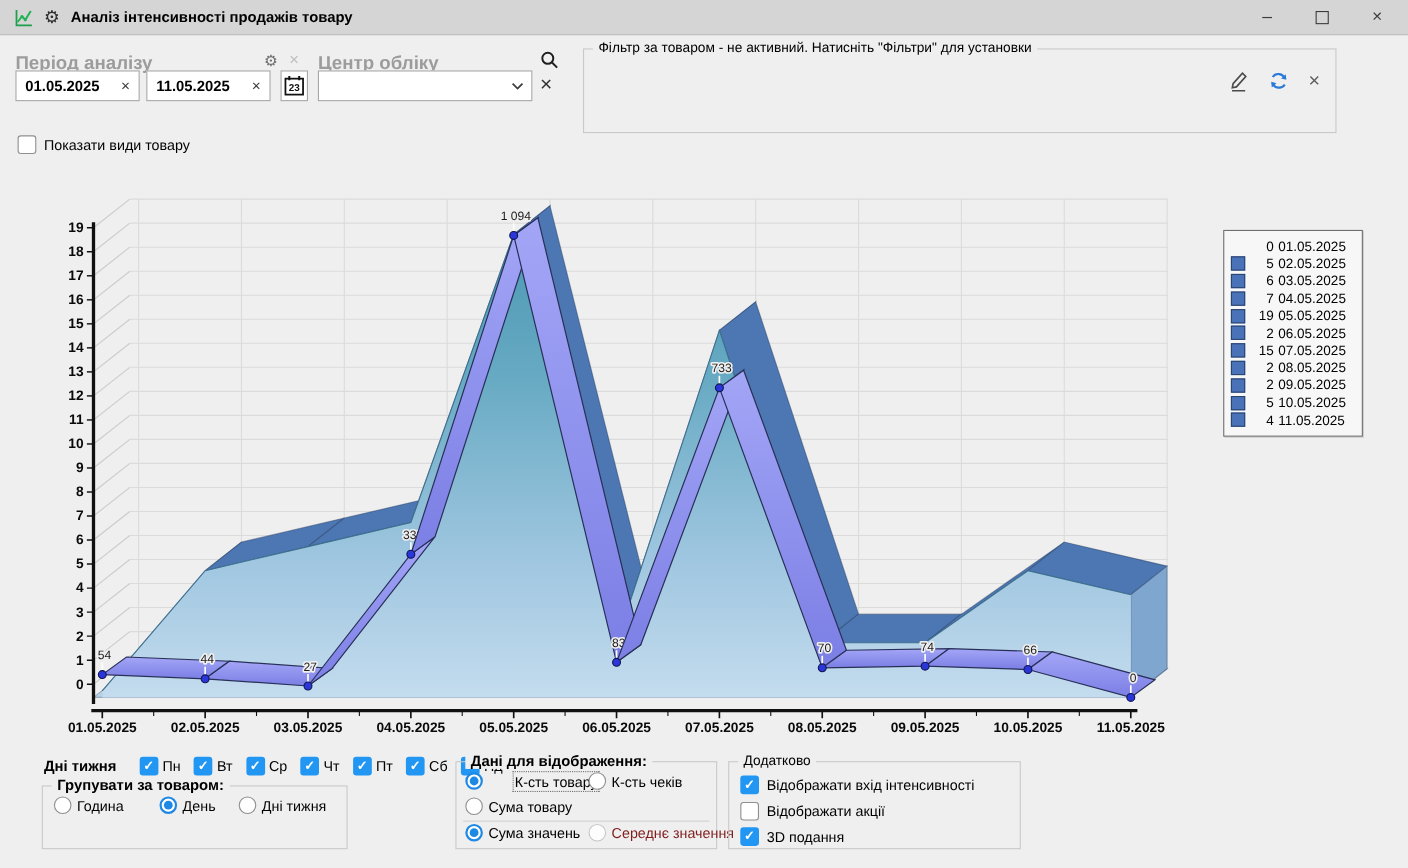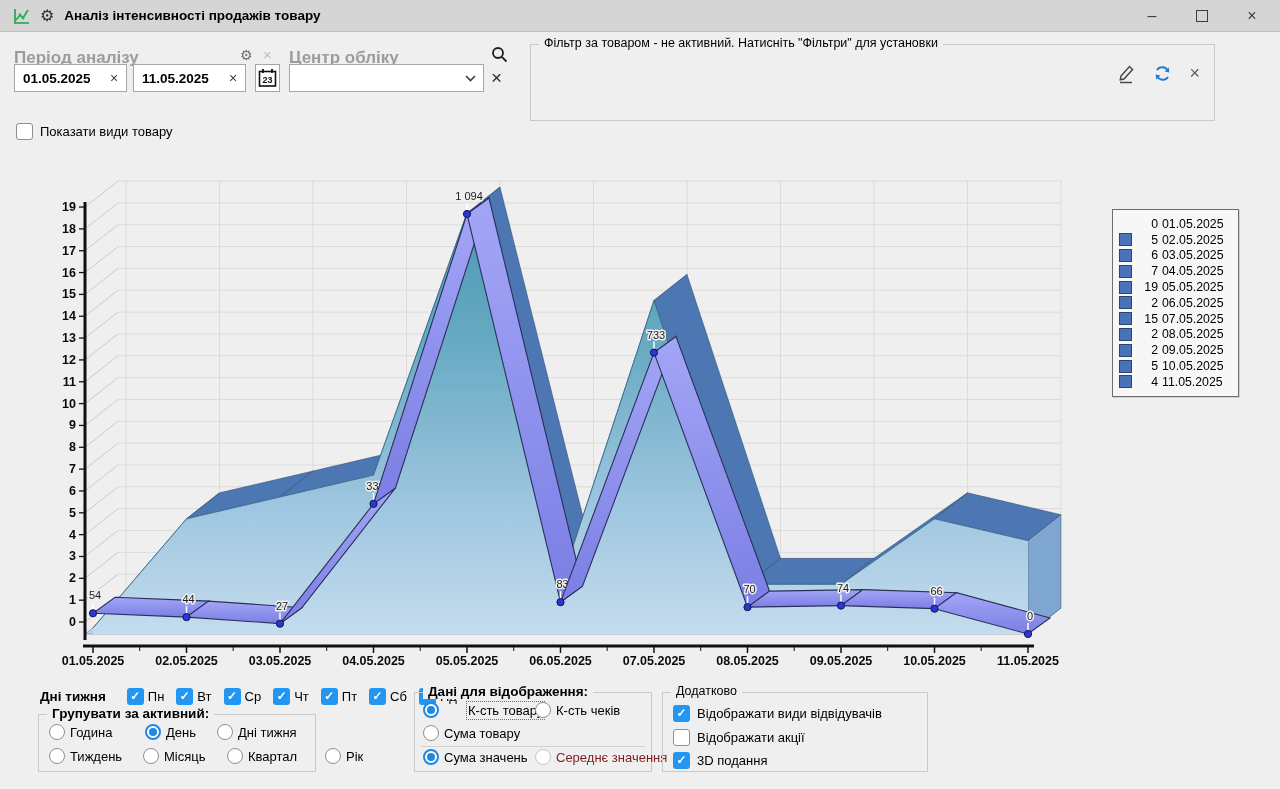--- a/index.html
+++ b/index.html
@@ -444,51 +444,33 @@
         <span class="lbl">Сб</span>
       </span>
       <span class="item">
         <span class="cb on">✓</span>
         <span class="lbl">Нд</span>
       </span>
     </span>
 </div>
 
 <div class="gb" style="left:38px;top:714px;width:278px;height:58px;">
-  <span class="gb-title bold">Групувати за активний:</span>
+  <span class="gb-title bold">Групувати за товаром:</span>
   <div class="radio-row" id="grouping-row-0" style="left:10px;top:9px;gap:14px;">
       <span class="item" style="width: 82px;">
         <span class="radio"></span>
         <span class="lbl">Година</span>
       </span>
       <span class="item" style="width: 58px;">
         <span class="radio sel"></span>
         <span class="lbl">День</span>
       </span>
       <span class="item" style="width: 94px;">
         <span class="radio"></span>
         <span class="lbl">Дні тижня</span>
-      </span>
-    </div>
-  <div class="radio-row" id="grouping-row-1" style="left:10px;top:33px;gap:12px;">
-      <span class="item" style="width: 82px;">
-        <span class="radio"></span>
-        <span class="lbl">Тиждень</span>
-      </span>
-      <span class="item" style="width: 72px;">
-        <span class="radio"></span>
-        <span class="lbl">Місяць</span>
-      </span>
-      <span class="item" style="width: 86px;">
-        <span class="radio"></span>
-        <span class="lbl">Квартал</span>
-      </span>
-      <span class="item" style="width: 48px;">
-        <span class="radio"></span>
-        <span class="lbl">Рік</span>
       </span>
     </div>
 </div>
 
 <div class="gb" style="left:414px;top:692px;width:238px;height:80px;">
   <span class="gb-title bold">Дані для відображення:</span>
   <div class="radio-row" id="display-row-0" style="left:8px;top:9px;gap:0;">
       <span class="item" style="width: 112px;">
         <span class="radio sel"></span>
         <span class="lbl focus-dotted">К-сть товару</span>
@@ -515,21 +497,21 @@
         <span class="lbl">Середнє значення</span>
       </span>
     </div>
 </div>
 
 <div class="gb" style="left:662px;top:692px;width:266px;height:80px;">
   <span class="gb-title">Додатково</span>
   <div id="extra-checks">
       <div class="chk-line" style="left: 10px; top: 12px;">
         <span class="cb on">✓</span>
-        <span class="lbl">Відображати види відвідувачів</span>
+        <span class="lbl">Відображати вхід інтенсивності</span>
       </div>
       <div class="chk-line" style="left: 10px; top: 36px;">
         <span class="cb off"></span>
         <span class="lbl">Відображати акції</span>
       </div>
       <div class="chk-line" style="left: 10px; top: 59px;">
         <span class="cb on">✓</span>
         <span class="lbl">3D подання</span>
       </div>
     </div>

